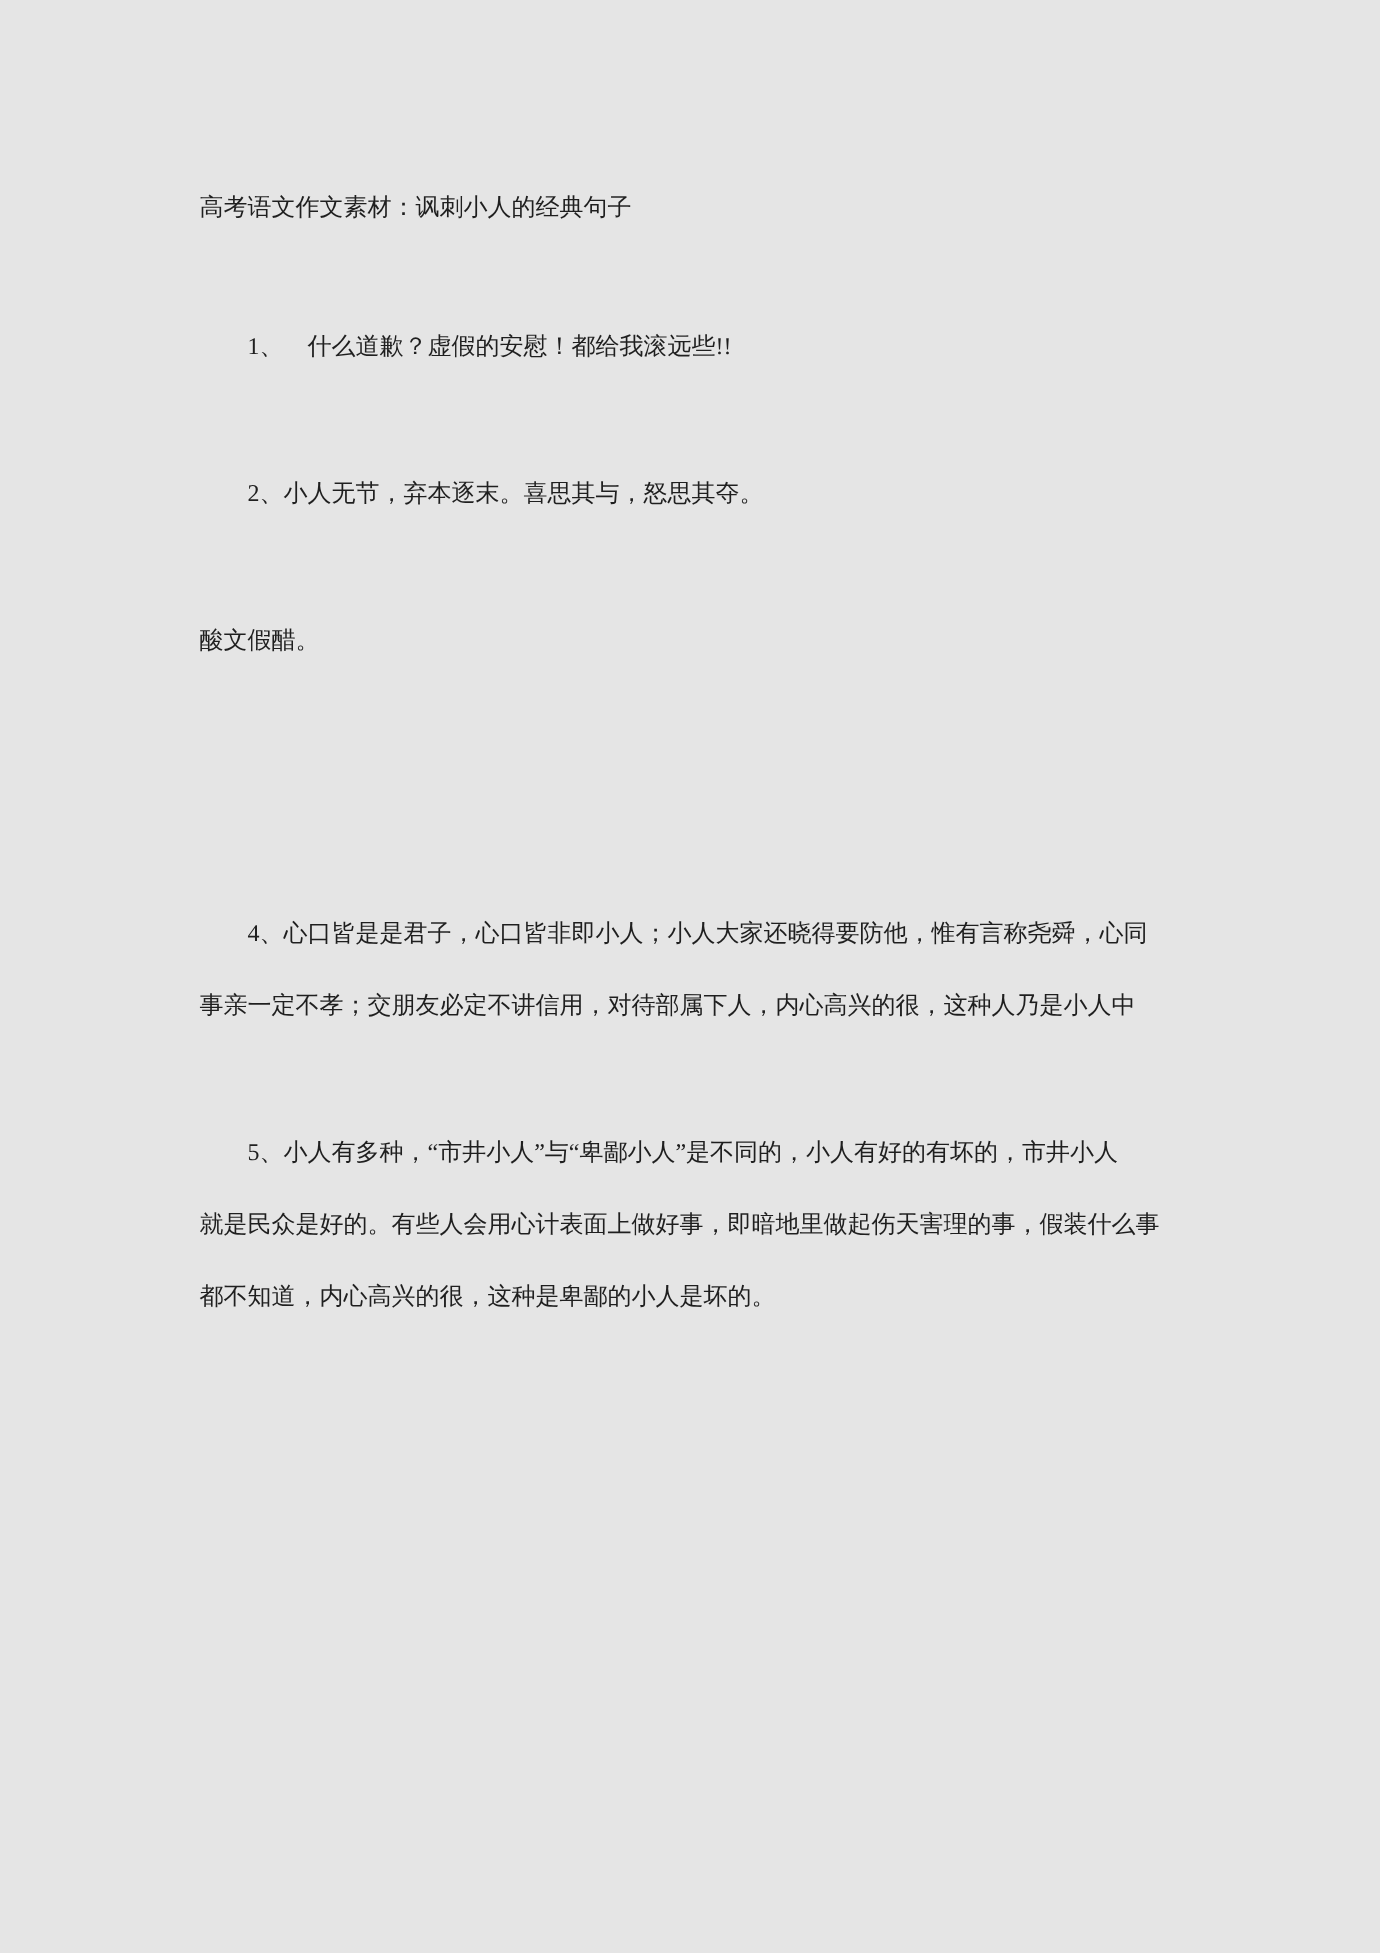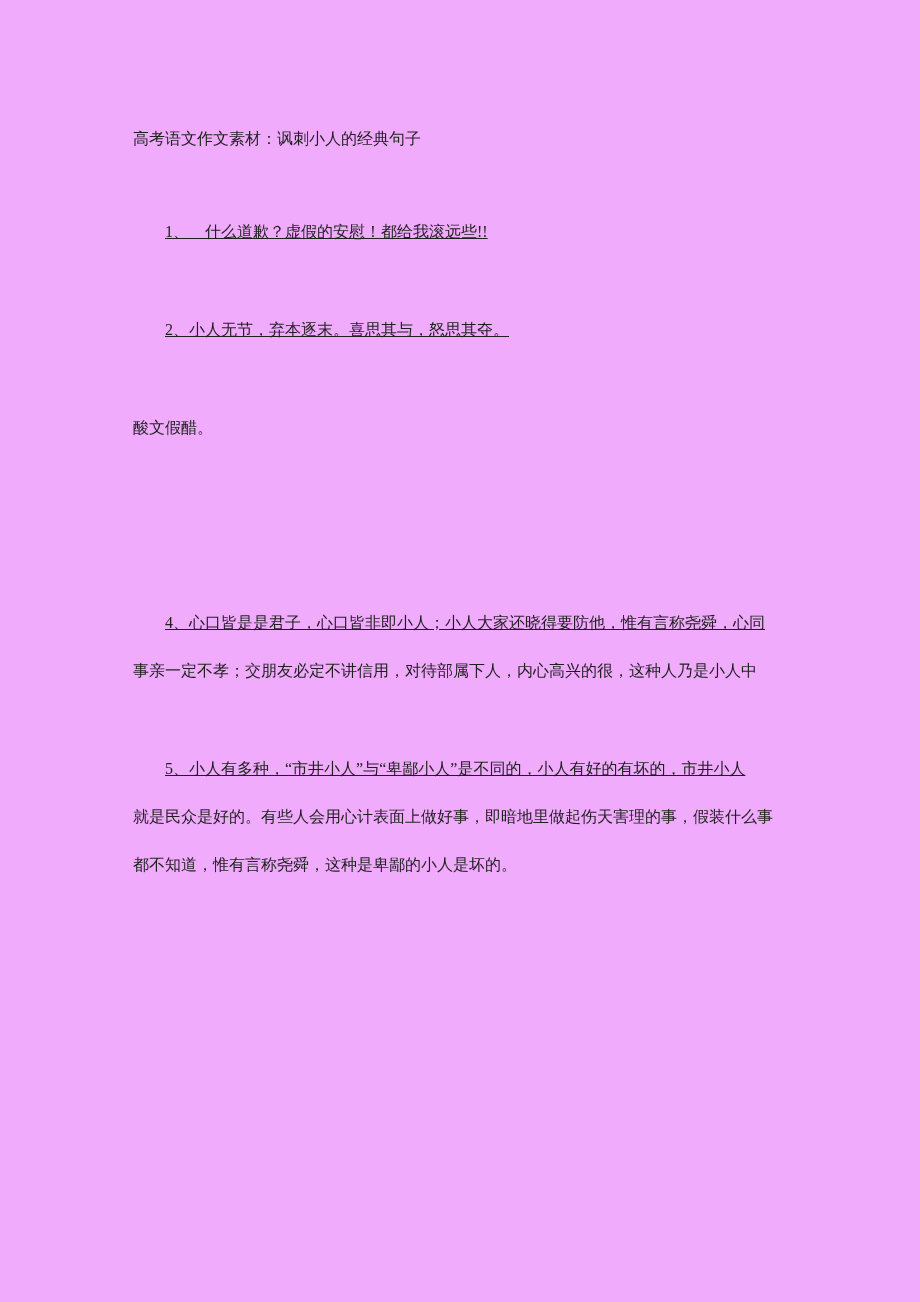--- a/index.html
+++ b/index.html
@@ -4,21 +4,21 @@
 <style>
   html, body {
     margin: 0;
     padding: 0;
     background: #ffffff;
   }
   .page {
     position: relative;
     width: 920px;
     height: 1302px;
-    background: #f0abfc;
+    background: #e5e5e5;
     overflow: hidden;
     box-sizing: border-box;
     padding: 115px 133px 0 133px;
     font-family: "Liberation Serif", "DejaVu Serif", serif;
     font-size: 16px;
     color: #1f1f1f;
   }
   .title {
     line-height: 48px;
     margin: 0 0 45px 0;
@@ -31,21 +31,20 @@
   }
   .para.gap-large {
     margin-bottom: 147px;
   }
   .line {
     line-height: 48px;
     white-space: nowrap;
   }
   .line.indent {
     padding-left: 2em;
-    text-decoration: underline;
   }
 </style>
 </head>
 <body>
 
 <div class="page">
   <p class="title">高考语文作文素材：讽刺小人的经典句子</p>
   <div>
       <div class="para">
         <div class="line indent">1、　什么道歉？虚假的安慰！都给我滚远些!!</div>
@@ -56,16 +55,16 @@
       <div class="para gap-large">
         <div class="line">酸文假醋。</div>
       </div>
       <div class="para">
         <div class="line indent">4、心口皆是是君子，心口皆非即小人；小人大家还晓得要防他，惟有言称尧舜，心同</div>
         <div class="line">事亲一定不孝；交朋友必定不讲信用，对待部属下人，内心高兴的很，这种人乃是小人中</div>
       </div>
       <div class="para">
         <div class="line indent">5、小人有多种，“市井小人”与“卑鄙小人”是不同的，小人有好的有坏的，市井小人</div>
         <div class="line">就是民众是好的。有些人会用心计表面上做好事，即暗地里做起伤天害理的事，假装什么事</div>
-        <div class="line">都不知道，惟有言称尧舜，这种是卑鄙的小人是坏的。</div>
+        <div class="line">都不知道，内心高兴的很，这种是卑鄙的小人是坏的。</div>
       </div>
     </div>
 </div>
 
 </body></html>

